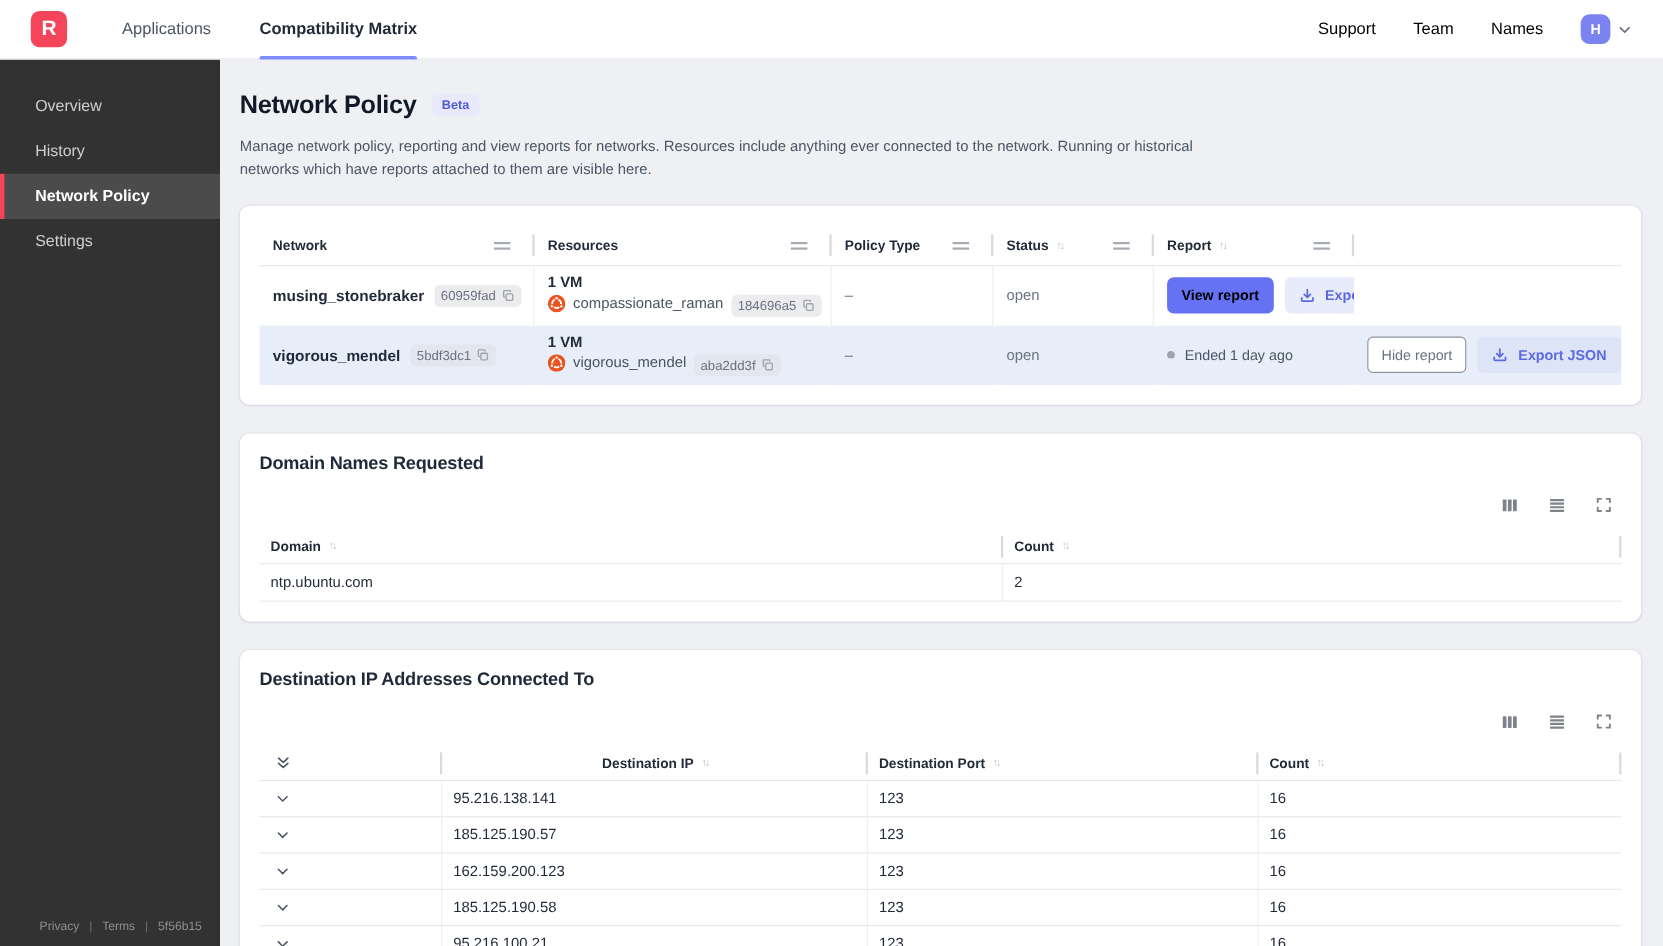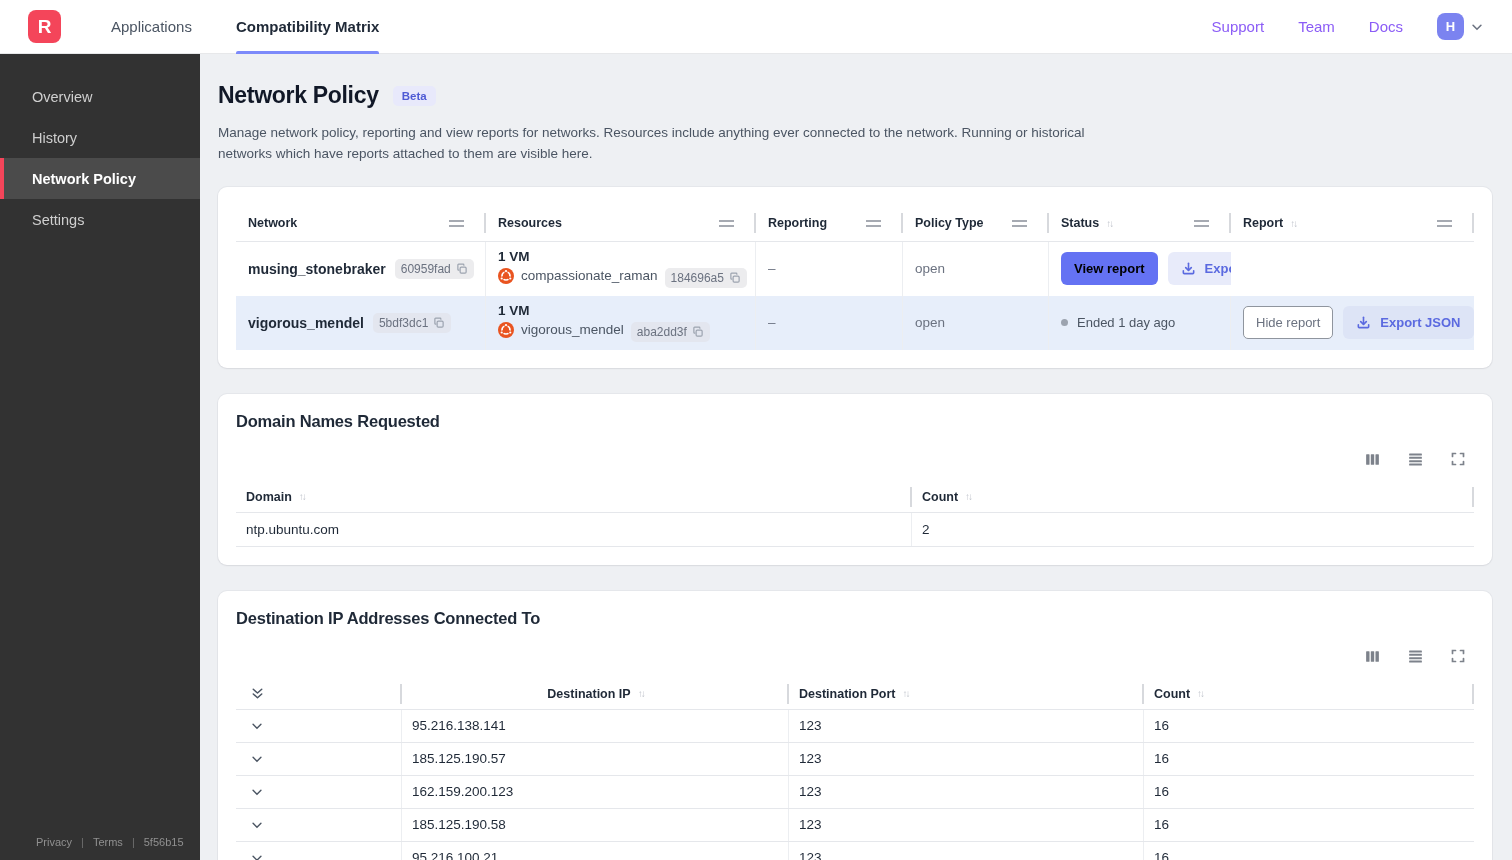--- a/index.html
+++ b/index.html
@@ -10,21 +10,21 @@
   .topnav { height:54px; background:#ffffff; border-bottom:1px solid #e7e8ea;
     display:flex; align-items:center; padding:0 28px; position:relative; z-index:5; }
   .logo { width:33px; height:33px; border-radius:8px; background:#f4455a; color:#fff;
     font-weight:bold; font-size:19px; display:flex; align-items:center; justify-content:center; margin-right:50px; }
   .nav-tab { font-size:15px; color:#4b5563; margin-right:44px; cursor:pointer; position:relative;
     height:54px; display:flex; align-items:center; }
   .nav-tab.active { color:#1f2937; font-weight:700; }
   .nav-tab.active::after { content:""; position:absolute; left:0; right:0; bottom:0; height:3px;
     background:#7c8afa; border-radius:2px 2px 0 0; }
   .nav-right { margin-left:auto; display:flex; align-items:center; gap:34px; }
-  .nav-link { font-size:15px; color:#8b5cf6; cursor:pointer; }
+  .nav-link { font-size:15px; color:#000000; cursor:pointer; }
   .avatar-wrap { display:flex; align-items:center; gap:6px; cursor:pointer; }
   .avatar { width:27px; height:27px; border-radius:8px; background:#7b83f0; color:#fff;
     font-size:13px; font-weight:600; display:flex; align-items:center; justify-content:center; }
 
   
   .shell { display:flex; height:806px; }
   .sidebar { width:200px; background:#323232; display:flex; flex-direction:column; flex-shrink:0; }
   .side-items { margin-top:22px; }
   .side-item { height:41px; display:flex; align-items:center; padding-left:28px;
     color:#cfcfcf; font-size:14.5px; cursor:pointer; border-left:4px solid transparent; }
@@ -105,21 +105,21 @@
 </head>
 <body>
 
 <div class="topnav">
   <div class="logo">R</div>
   <div class="nav-tab">Applications</div>
   <div class="nav-tab active">Compatibility Matrix</div>
   <div class="nav-right">
     <div class="nav-link">Support</div>
     <div class="nav-link">Team</div>
-    <div class="nav-link">Docs</div>
+    <div class="nav-link">Names</div>
     <div class="avatar-wrap">
       <div class="avatar">H</div>
       <span class="tool-icon">
         <svg width="14" height="14" viewBox="0 0 16 16" fill="none" stroke="#6b7280" stroke-width="1.8" stroke-linecap="round">
             <path d="M3.5 6l4.5 4.5L12.5 6"></path>
           </svg>
       </span>
     </div>
   </div>
 </div>
@@ -152,25 +152,20 @@
 
     <div class="card pad-b">
       <div class="nets-grid nets-head">
         <div class="hcell">
           <span>Network</span>
           <span class="drag"></span>
           <span class="vbar"></span>
         </div>
         <div class="hcell">
           <span>Resources</span>
-          <span class="drag"></span>
-          <span class="vbar"></span>
-        </div>
-        <div class="hcell">
-          <span>Reporting</span>
           <span class="drag"></span>
           <span class="vbar"></span>
         </div>
         <div class="hcell">
           <span>Policy Type</span>
           <span class="drag"></span>
           <span class="vbar"></span>
         </div>
         <div class="hcell">
           <span>Status</span>

